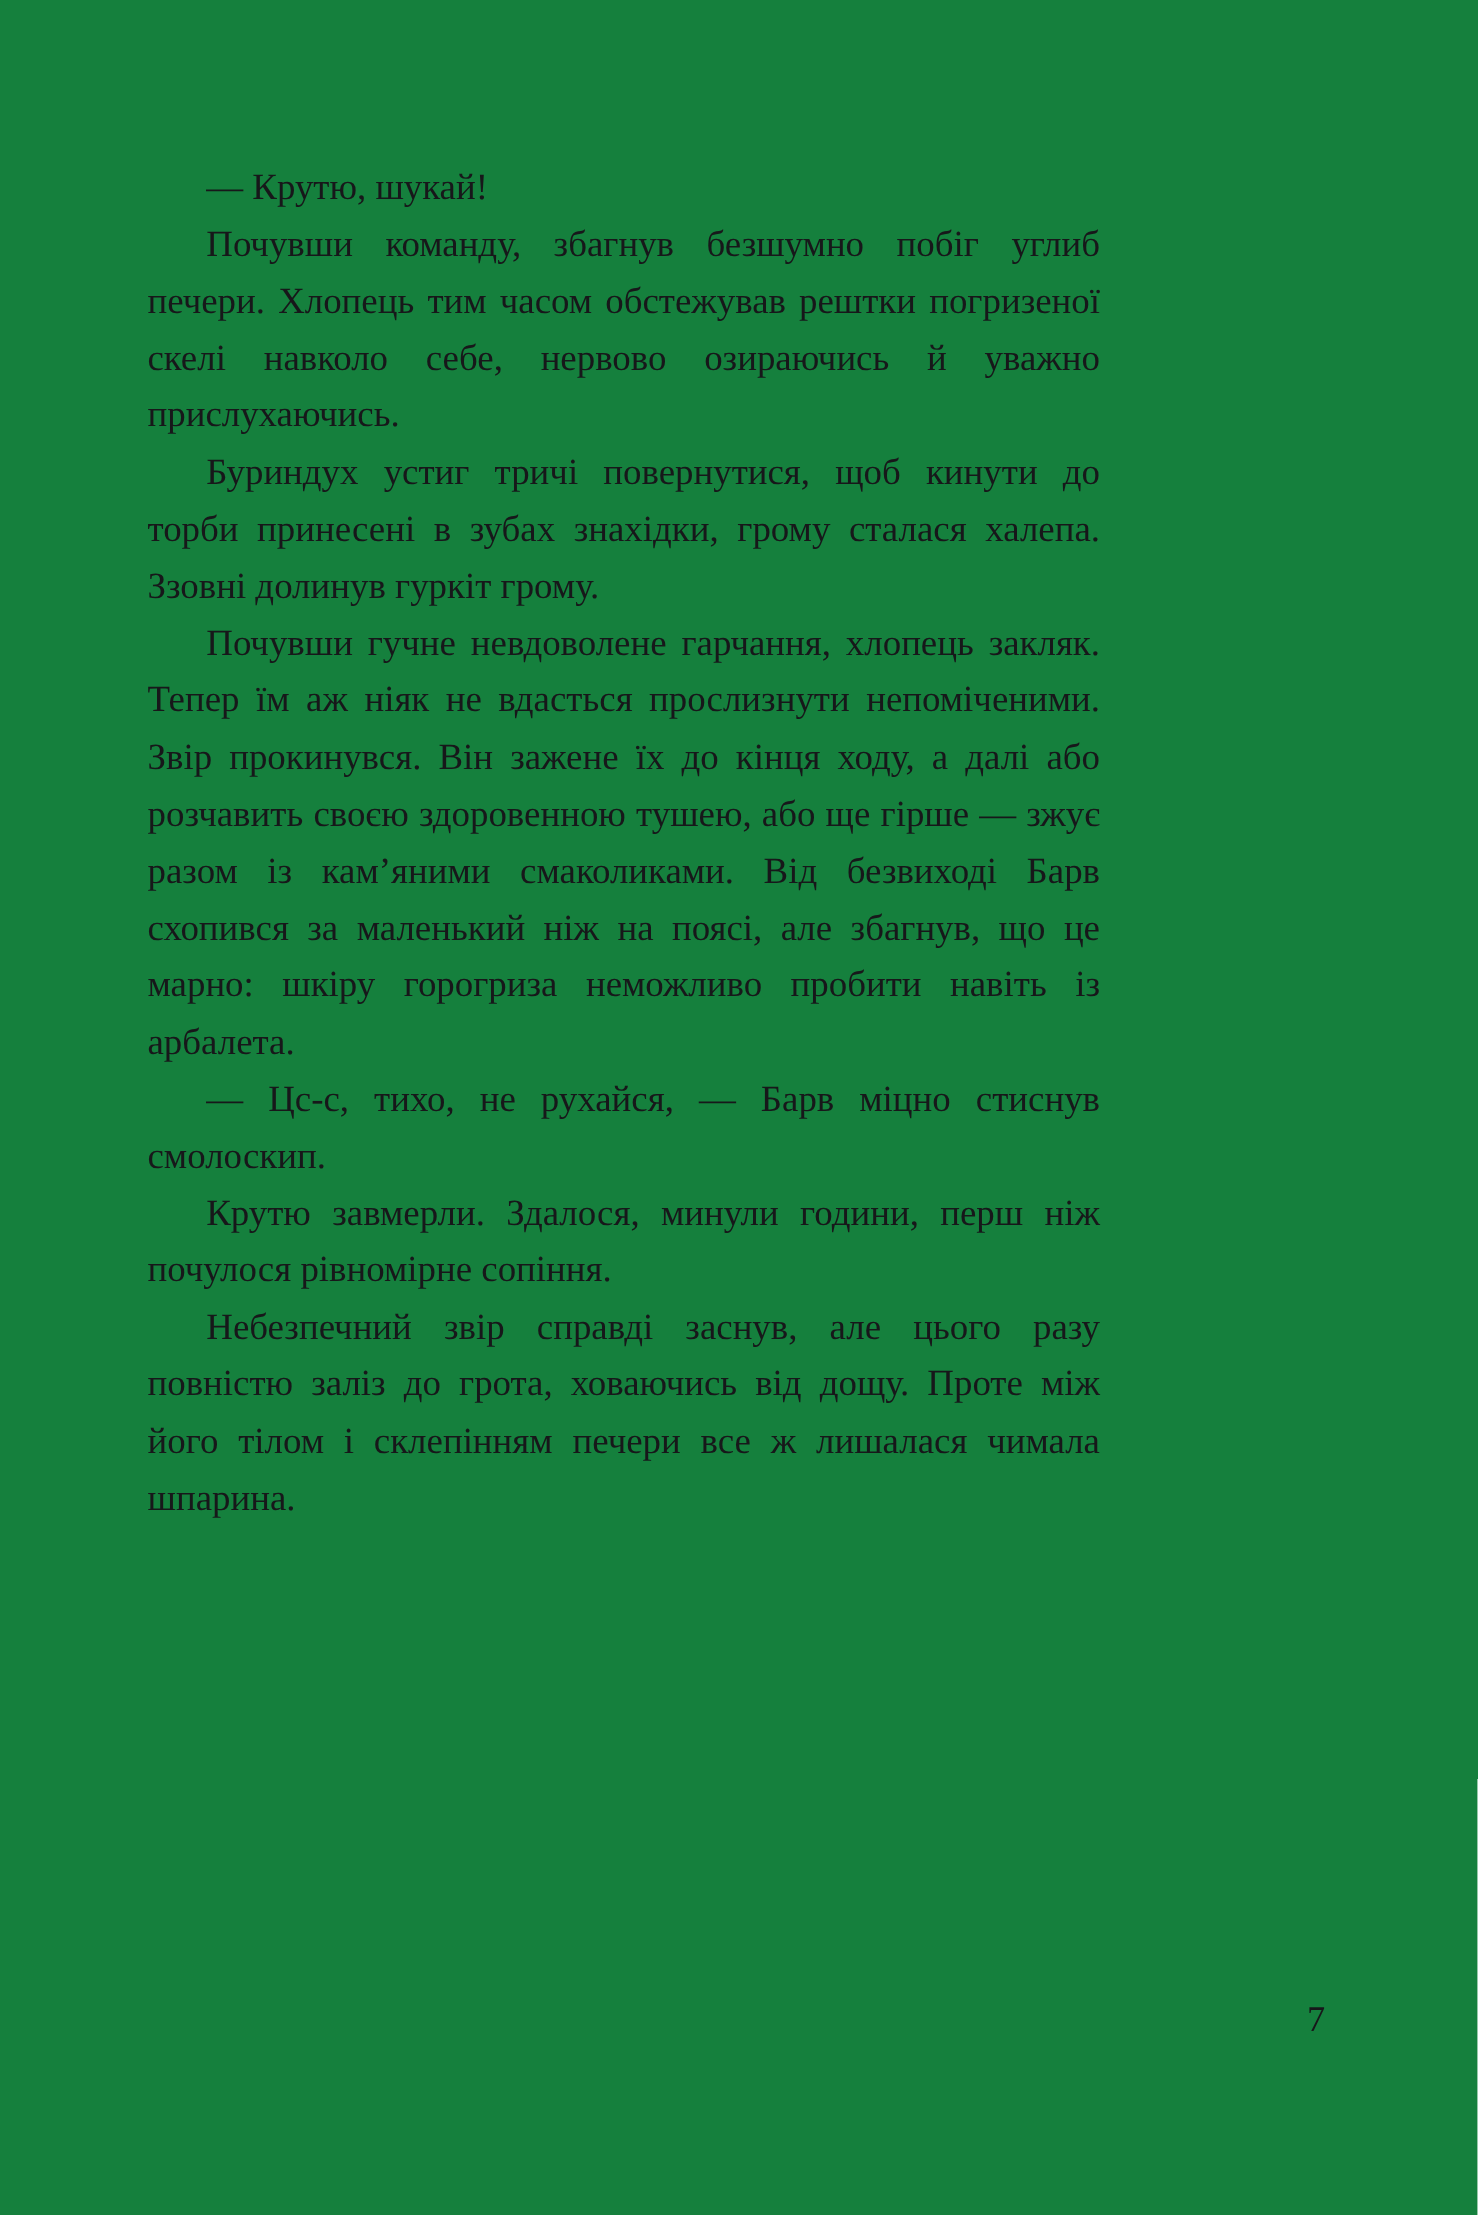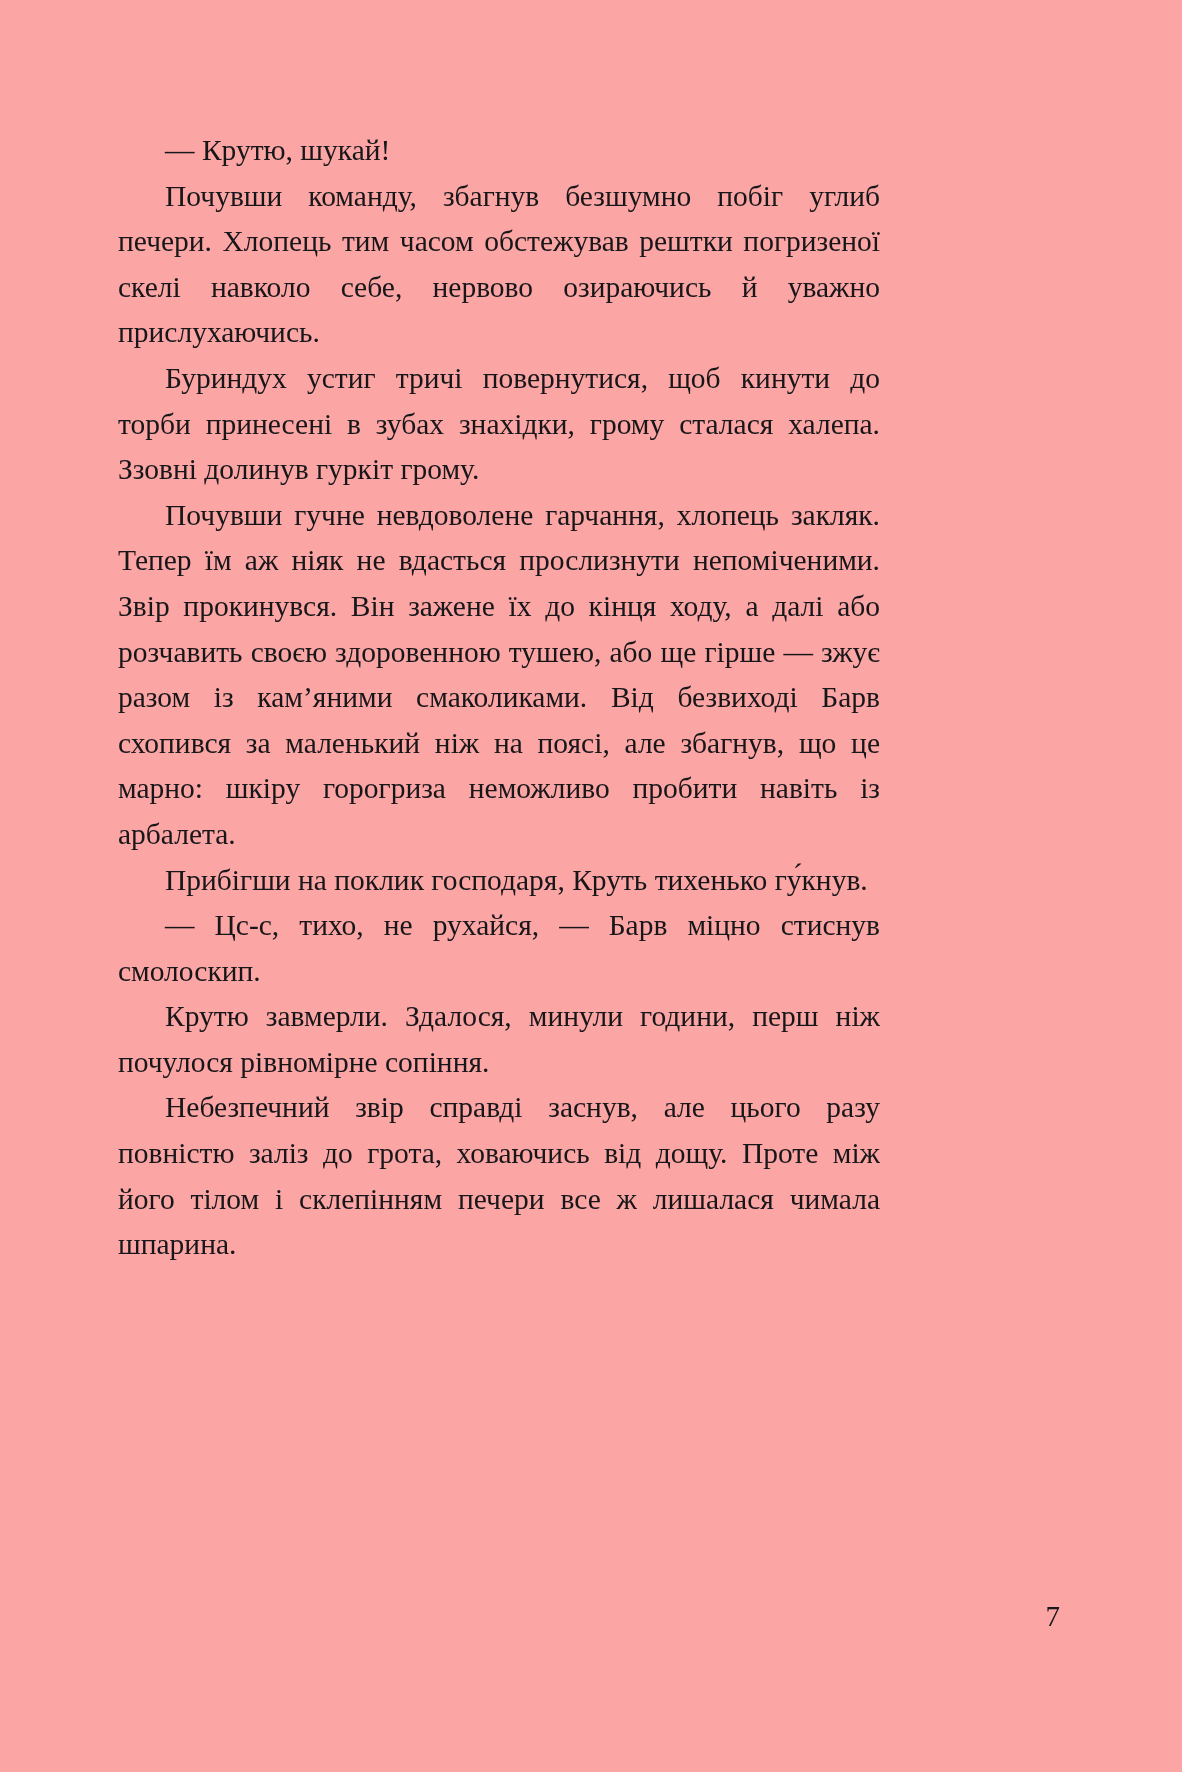--- a/index.html
+++ b/index.html
@@ -4,21 +4,21 @@
 <style>
   html, body {
     margin: 0;
     padding: 0;
     background: #ffffff;
   }
   .page {
     position: relative;
     width: 1182px;
     height: 1772px;
-    background: #fca5a5;
+    background: #15803d;
     margin: 0 auto;
     overflow: hidden;
     box-sizing: border-box;
   }
   .text-block {
     position: absolute;
     left: 118px;
     top: 128px;
     width: 762px;
     font-family: "Liberation Serif", "DejaVu Serif", serif;
@@ -48,21 +48,20 @@
 </head>
 <body>
 
 <div class="page">
 
   <div class="text-block">
     <p>— Крутю, шукай!</p>
     <p>Почувши команду, збагнув безшумно побіг углиб печери. Хлопець тим часом обстежував рештки погризеної скелі навколо себе, нервово озираючись й уважно прислухаючись.</p>
     <p>Буриндух устиг тричі повернутися, щоб кинути до торби принесені в зубах знахідки, грому сталася халепа. Ззовні долинув гуркіт грому.</p>
     <p>Почувши гучне невдоволене гарчання, хлопець закляк. Тепер їм аж ніяк не вдасться прослизнути непоміченими. Звір прокинувся. Він зажене їх до кінця ходу, а далі або розчавить своєю здоровенною тушею, або ще гірше — зжує разом із кам’яними смаколиками. Від безвиході Барв схопився за маленький ніж на поясі, але збагнув, що це марно: шкіру горогриза неможливо пробити навіть із арбалета.</p>
-    <p>Прибігши на поклик господаря, Круть тихенько гу́кнув.</p>
     <p>— Цс-с, тихо, не рухайся, — Барв міцно стиснув смолоскип.</p>
     <p>Крутю завмерли. Здалося, минули години, перш ніж почулося рівномірне сопіння.</p>
     <p>Небезпечний звір справді заснув, але цього разу повністю заліз до грота, ховаючись від дощу. Проте між його тілом і склепінням печери все ж лишалася чимала шпарина.</p>
   </div>
 
   <div class="page-number">7</div>
 
 </div>
 
 </body></html>

